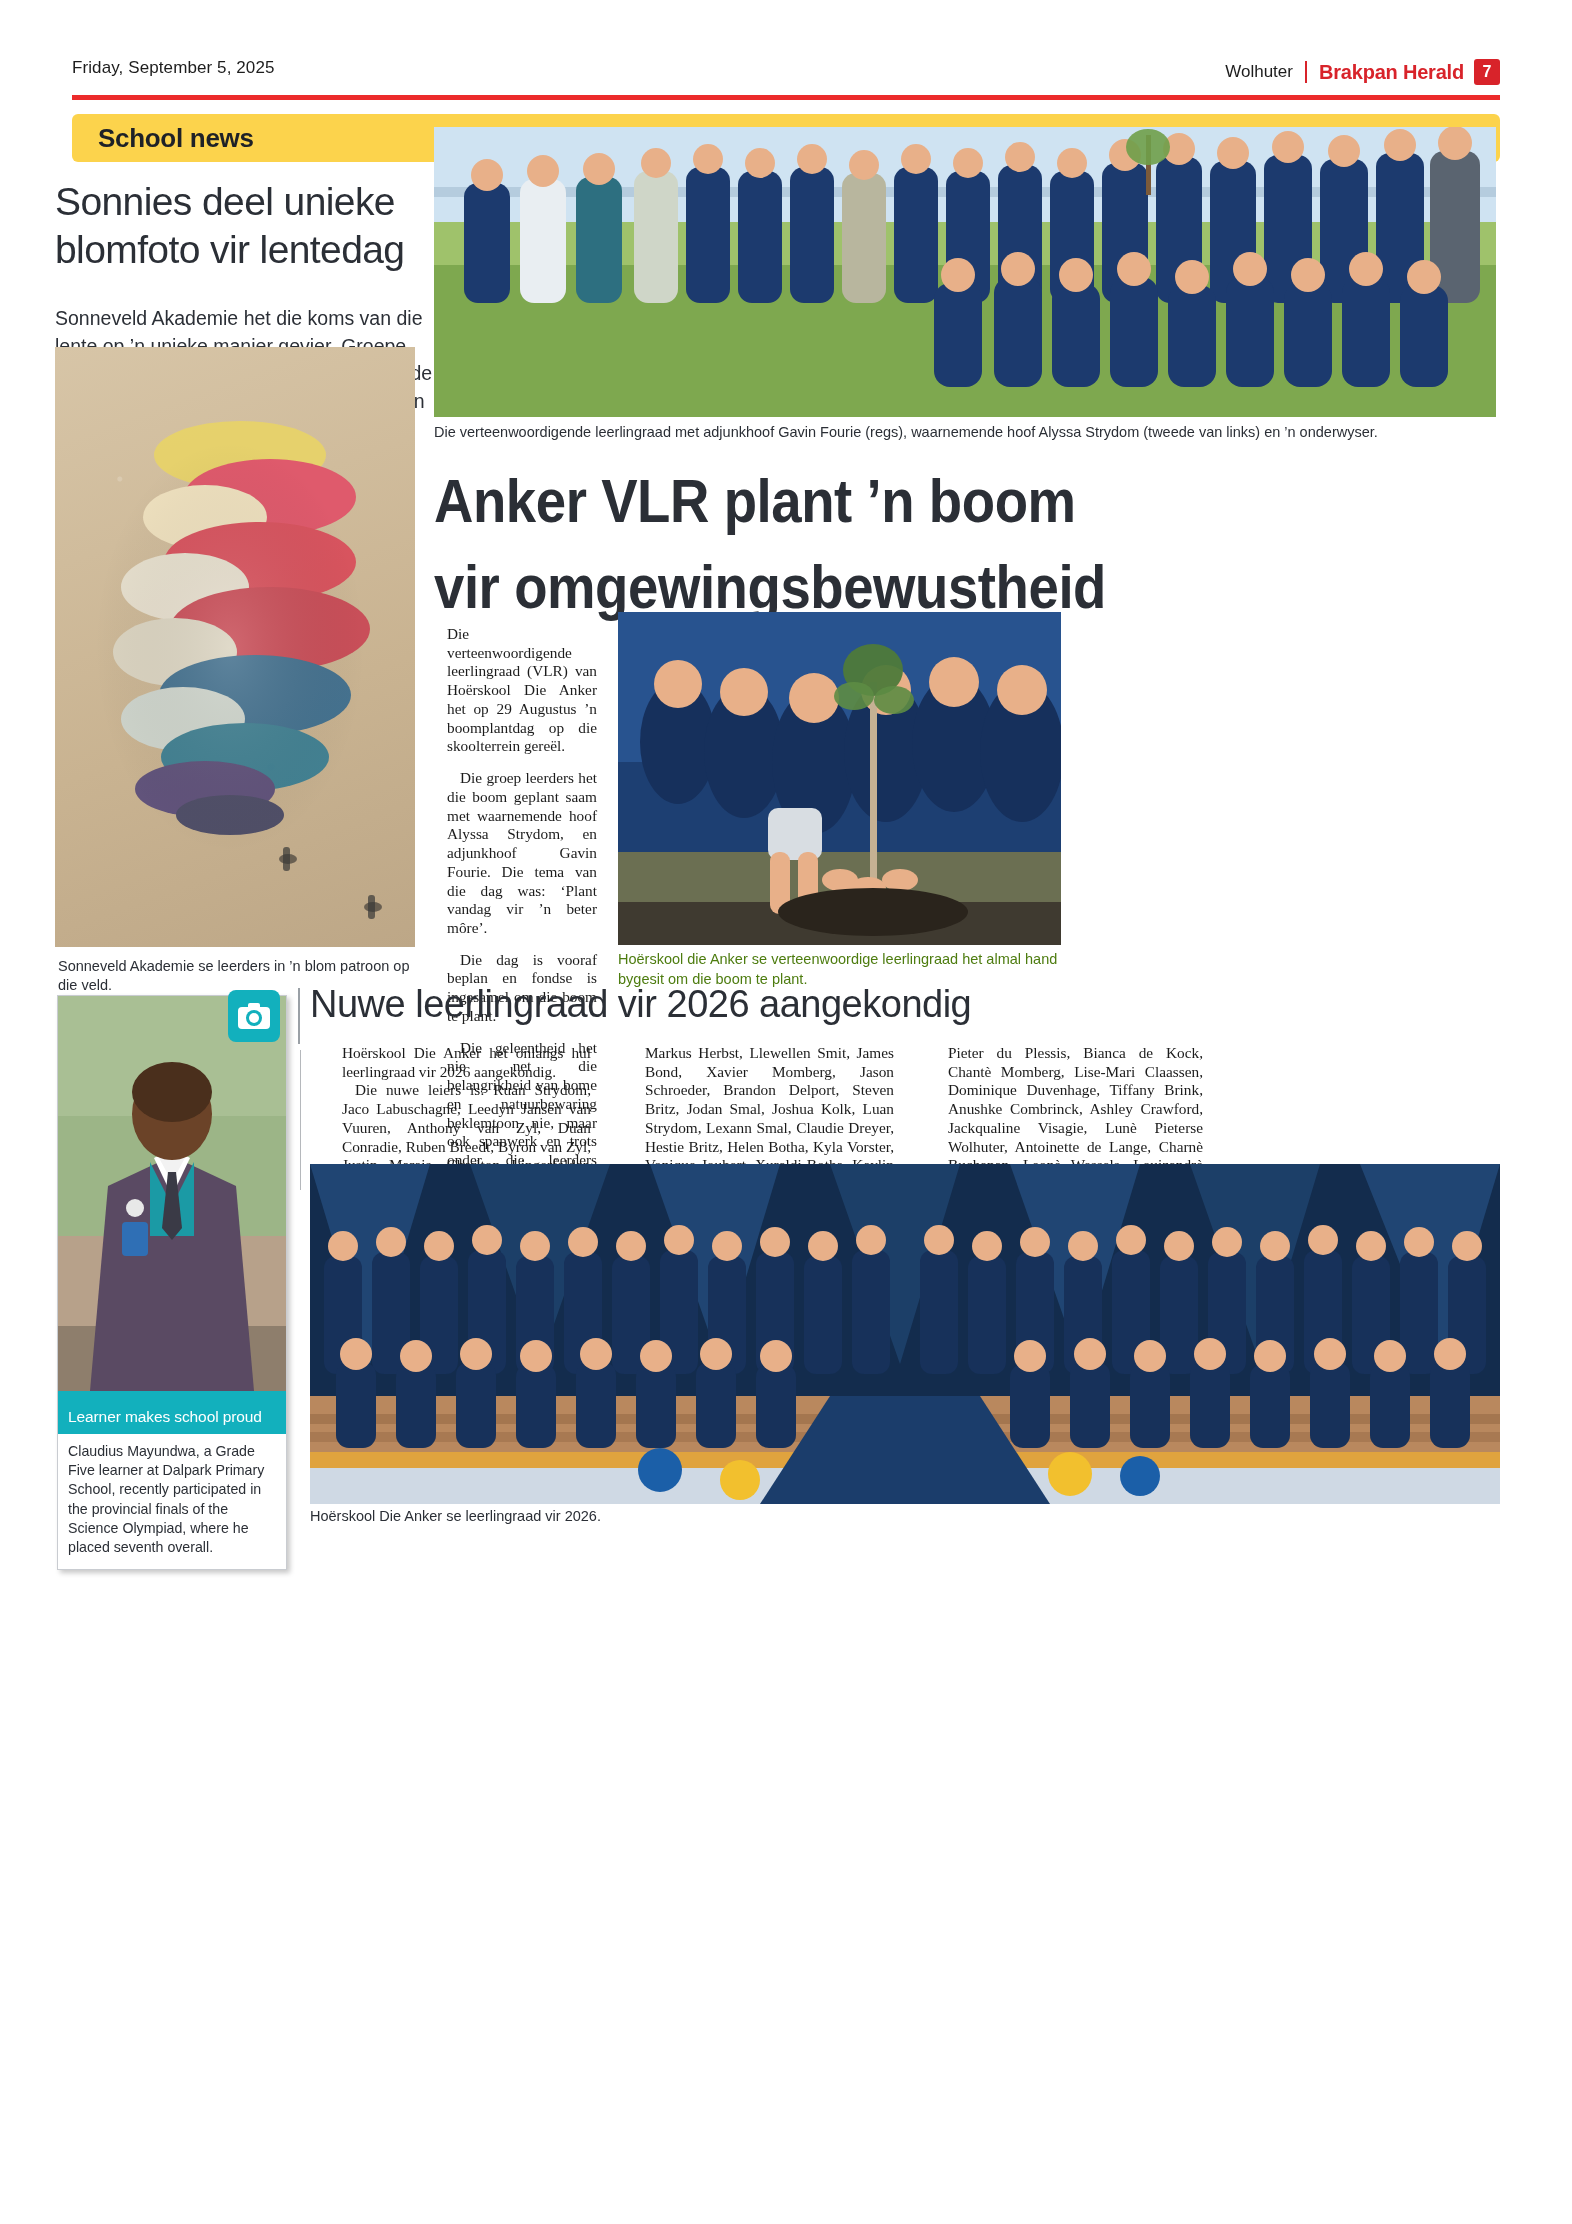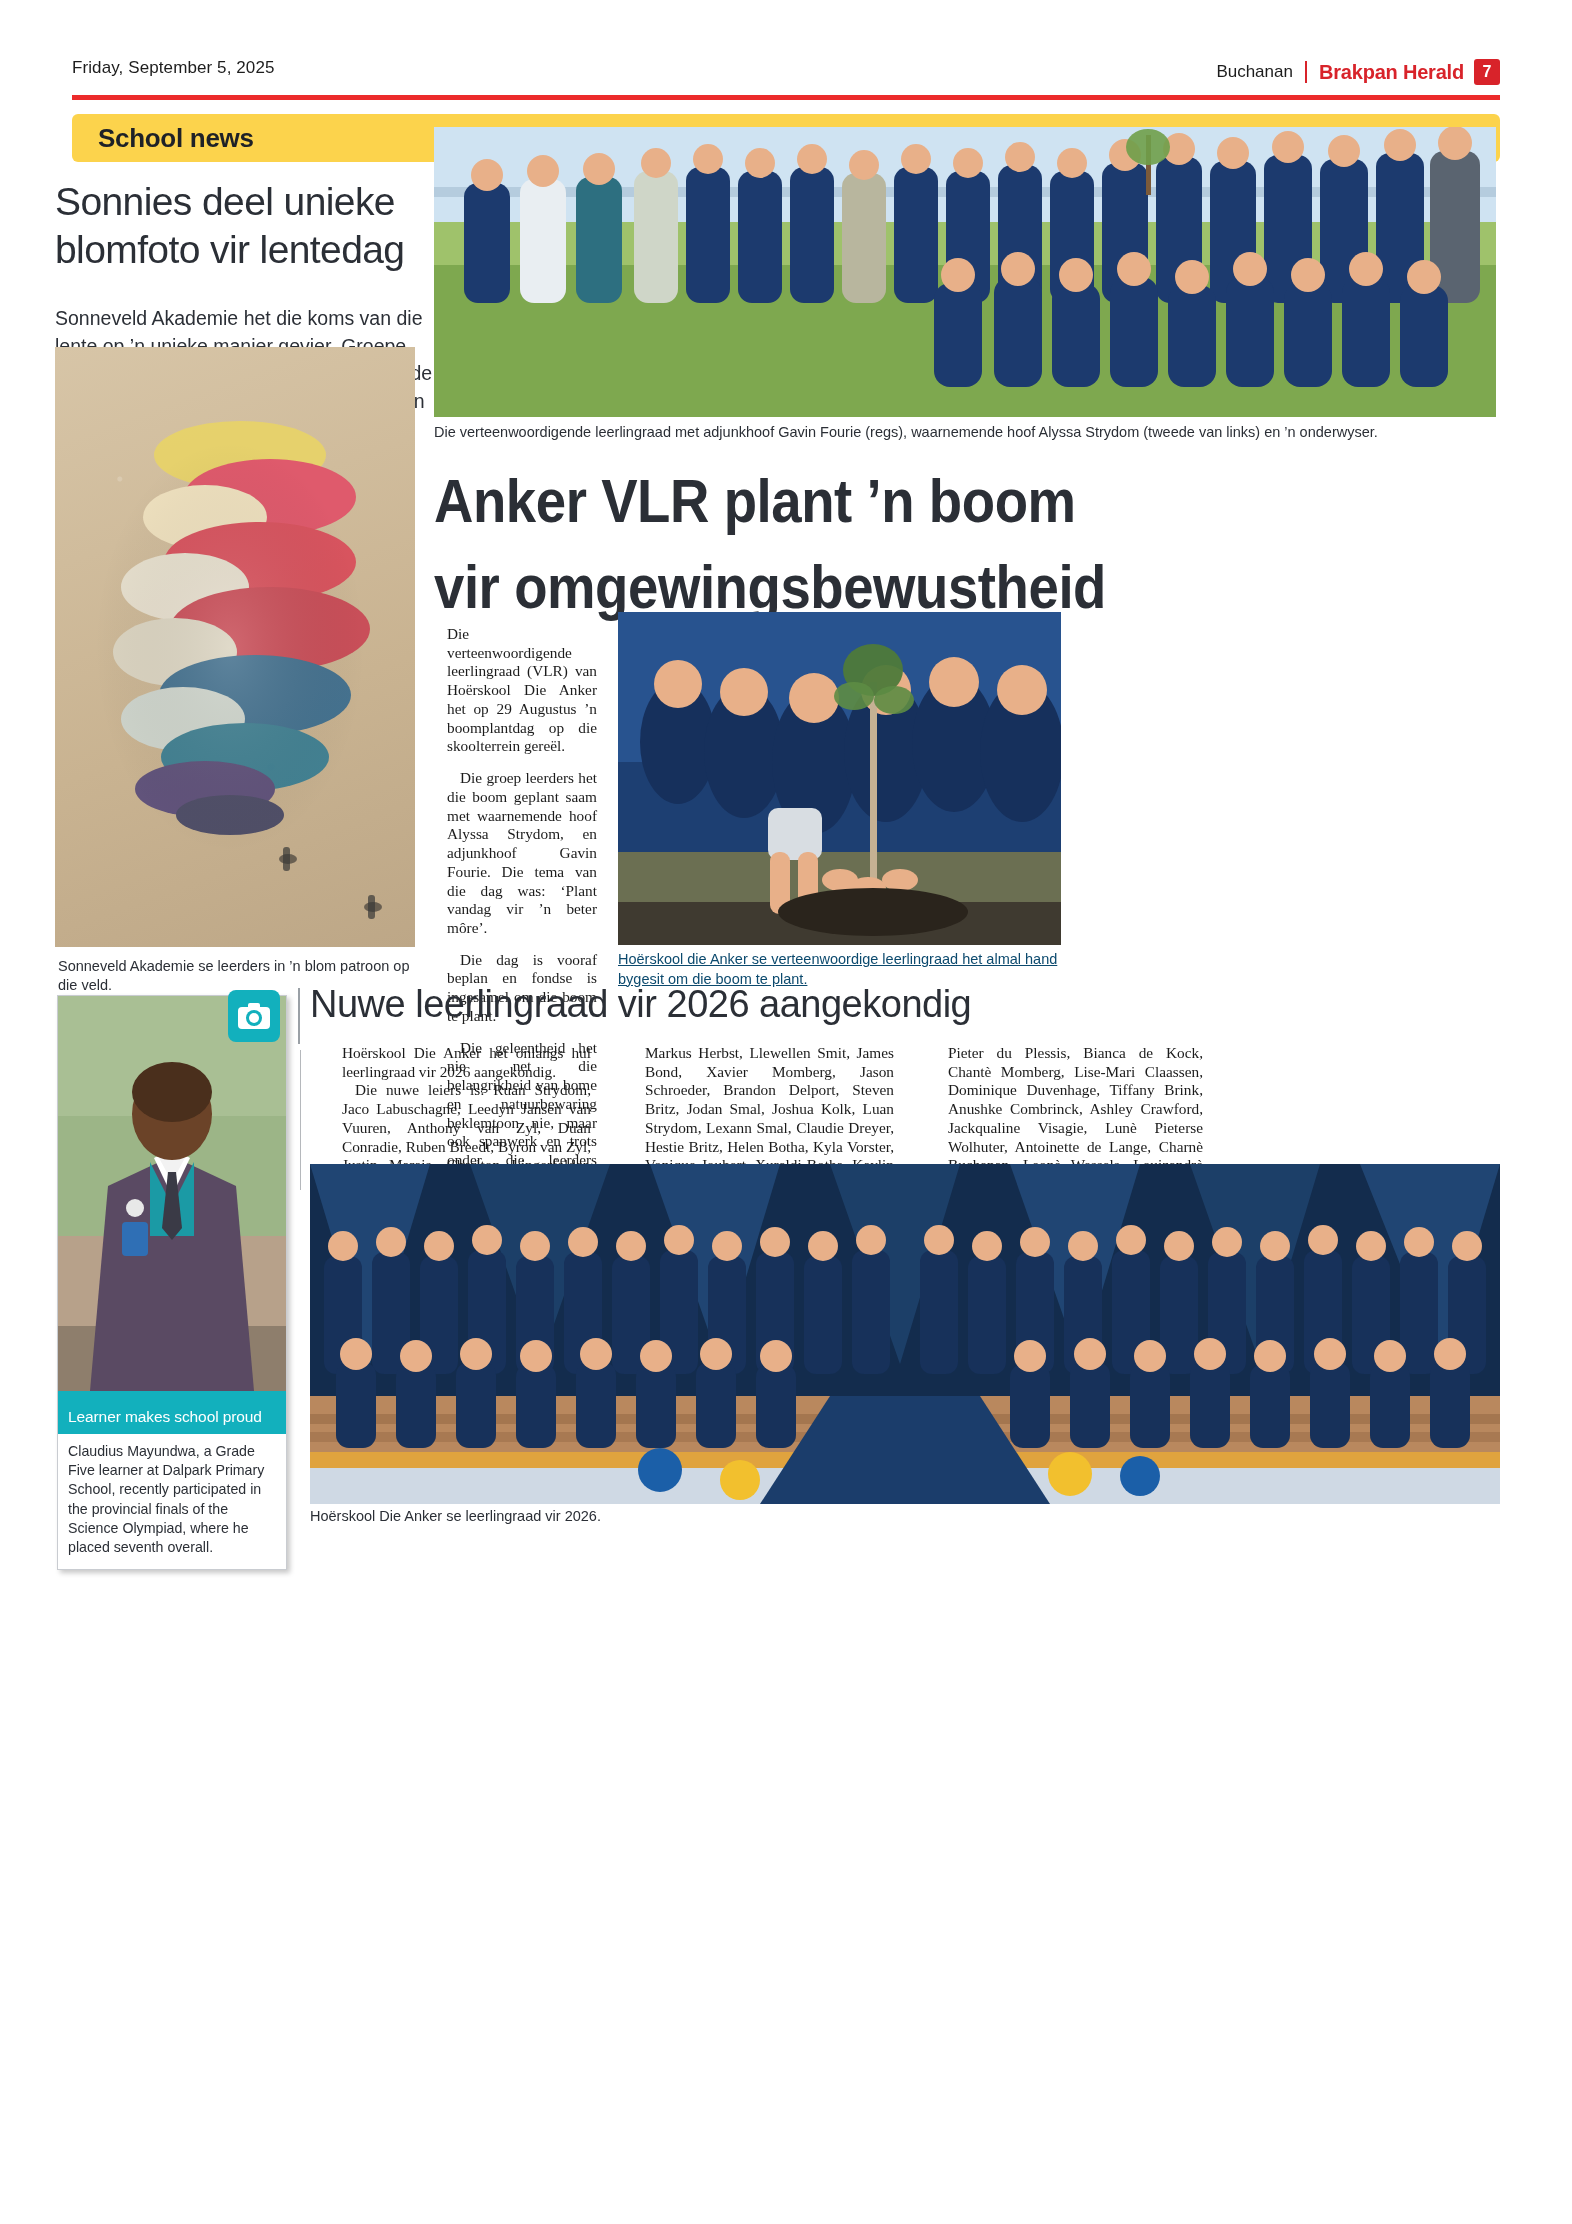--- a/index.html
+++ b/index.html
@@ -176,22 +176,21 @@
     width: 443px; height: 333px;
     overflow: hidden;
     background: #2b4a7a;
   }
   .a2-caption {
     position: absolute;
     left: 618px; top: 950px;
     width: 443px;
     font-size: 14.5px;
     line-height: 1.35;
-    color: #0c4a6e;
-    text-decoration: underline;
+    color: #4d7c0f;
   }
 
   
   .a3-icon {
     position: absolute;
     left: 228px; top: 990px;
     width: 52px; height: 52px;
     background: #12b0bd;
     border-radius: 8px;
     display: flex;
@@ -296,21 +295,21 @@
             linear-gradient(160deg,#d7c5a7,#c9b391 60%,#bda787); }
 </style>
 </head>
 <body>
 
 <div class="page">
 
   <div class="masthead">
     <div class="masthead-date">Friday, September 5, 2025</div>
     <div class="masthead-right">
-      <div class="masthead-section">Buchanan</div>
+      <div class="masthead-section">Wolhuter</div>
       <div class="masthead-sep"></div>
       <div class="masthead-brand">Brakpan Herald</div>
       <div class="masthead-pageno">7</div>
     </div>
   </div>
   <div class="masthead-rule"></div>
 
   <div class="section-bar">
     <div class="section-bar-label">School news</div>
     <div class="section-bar-label">Skole nuus</div>

